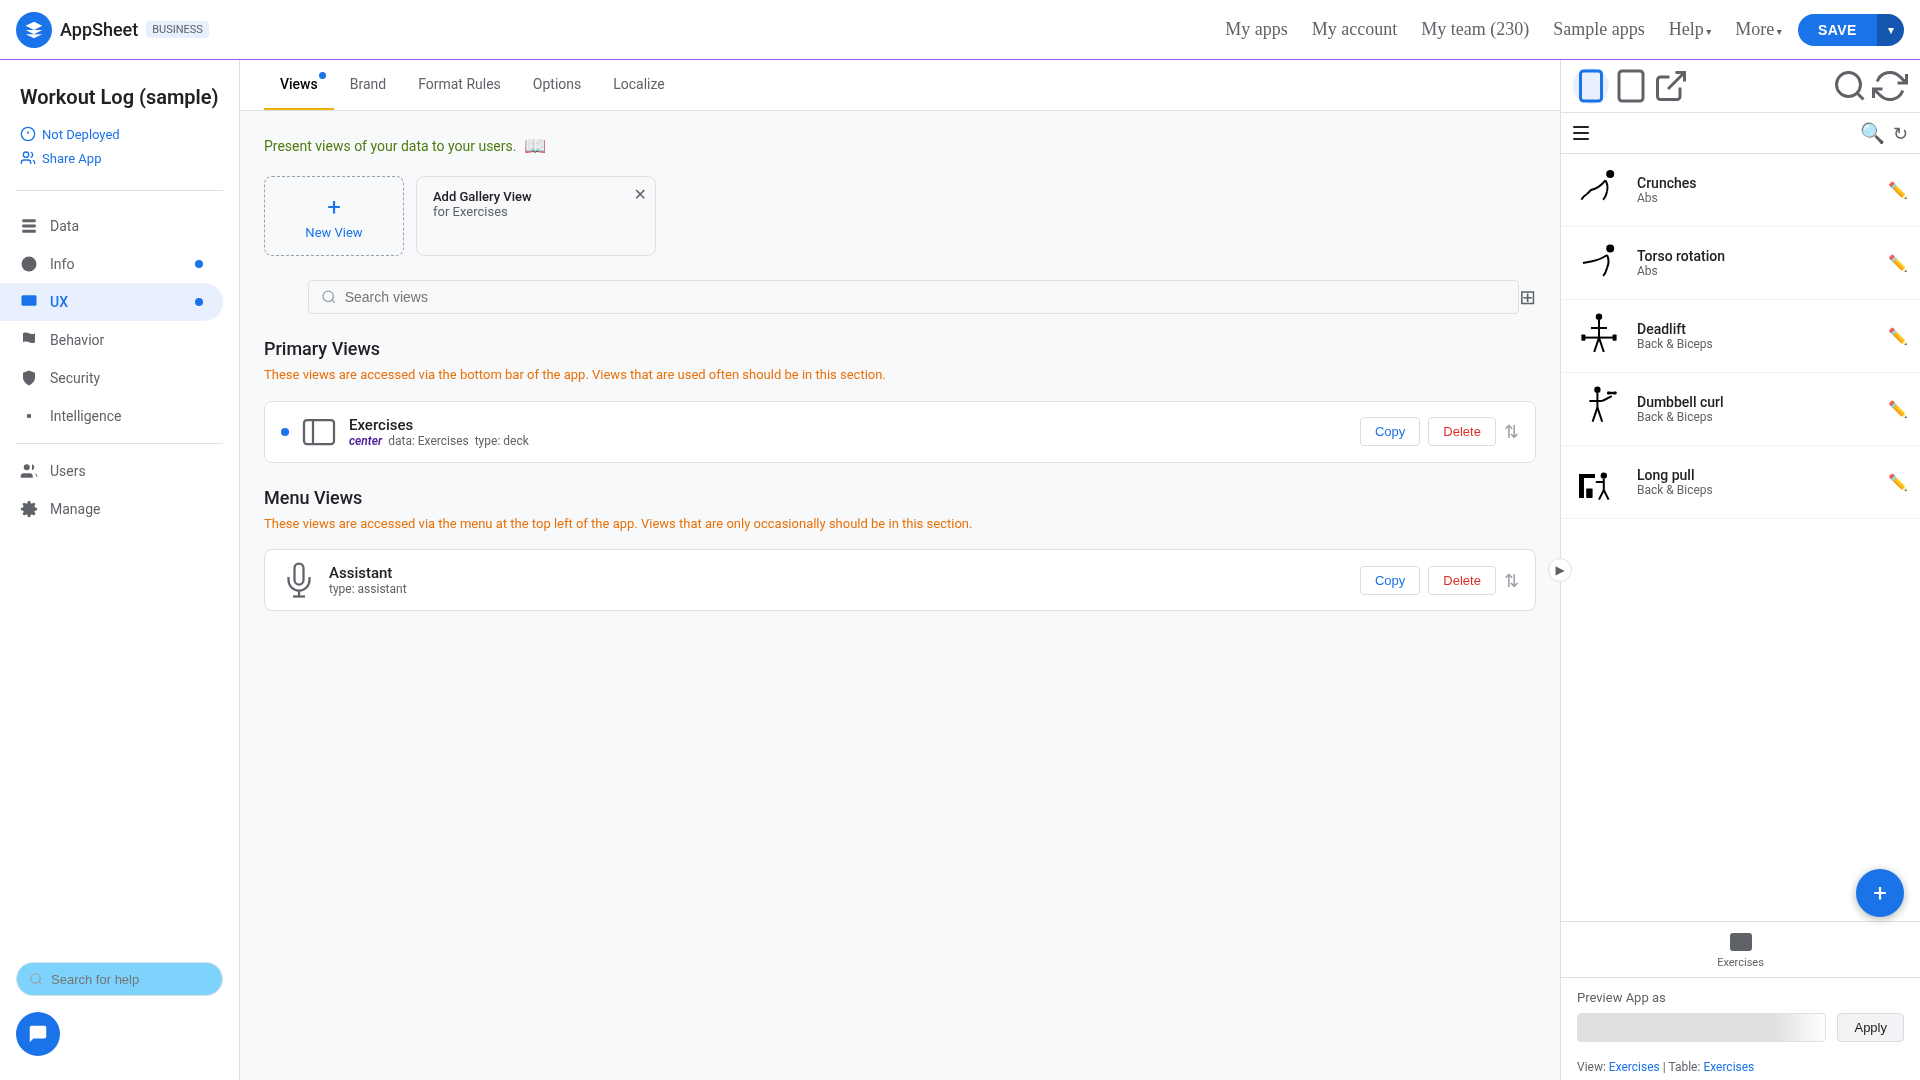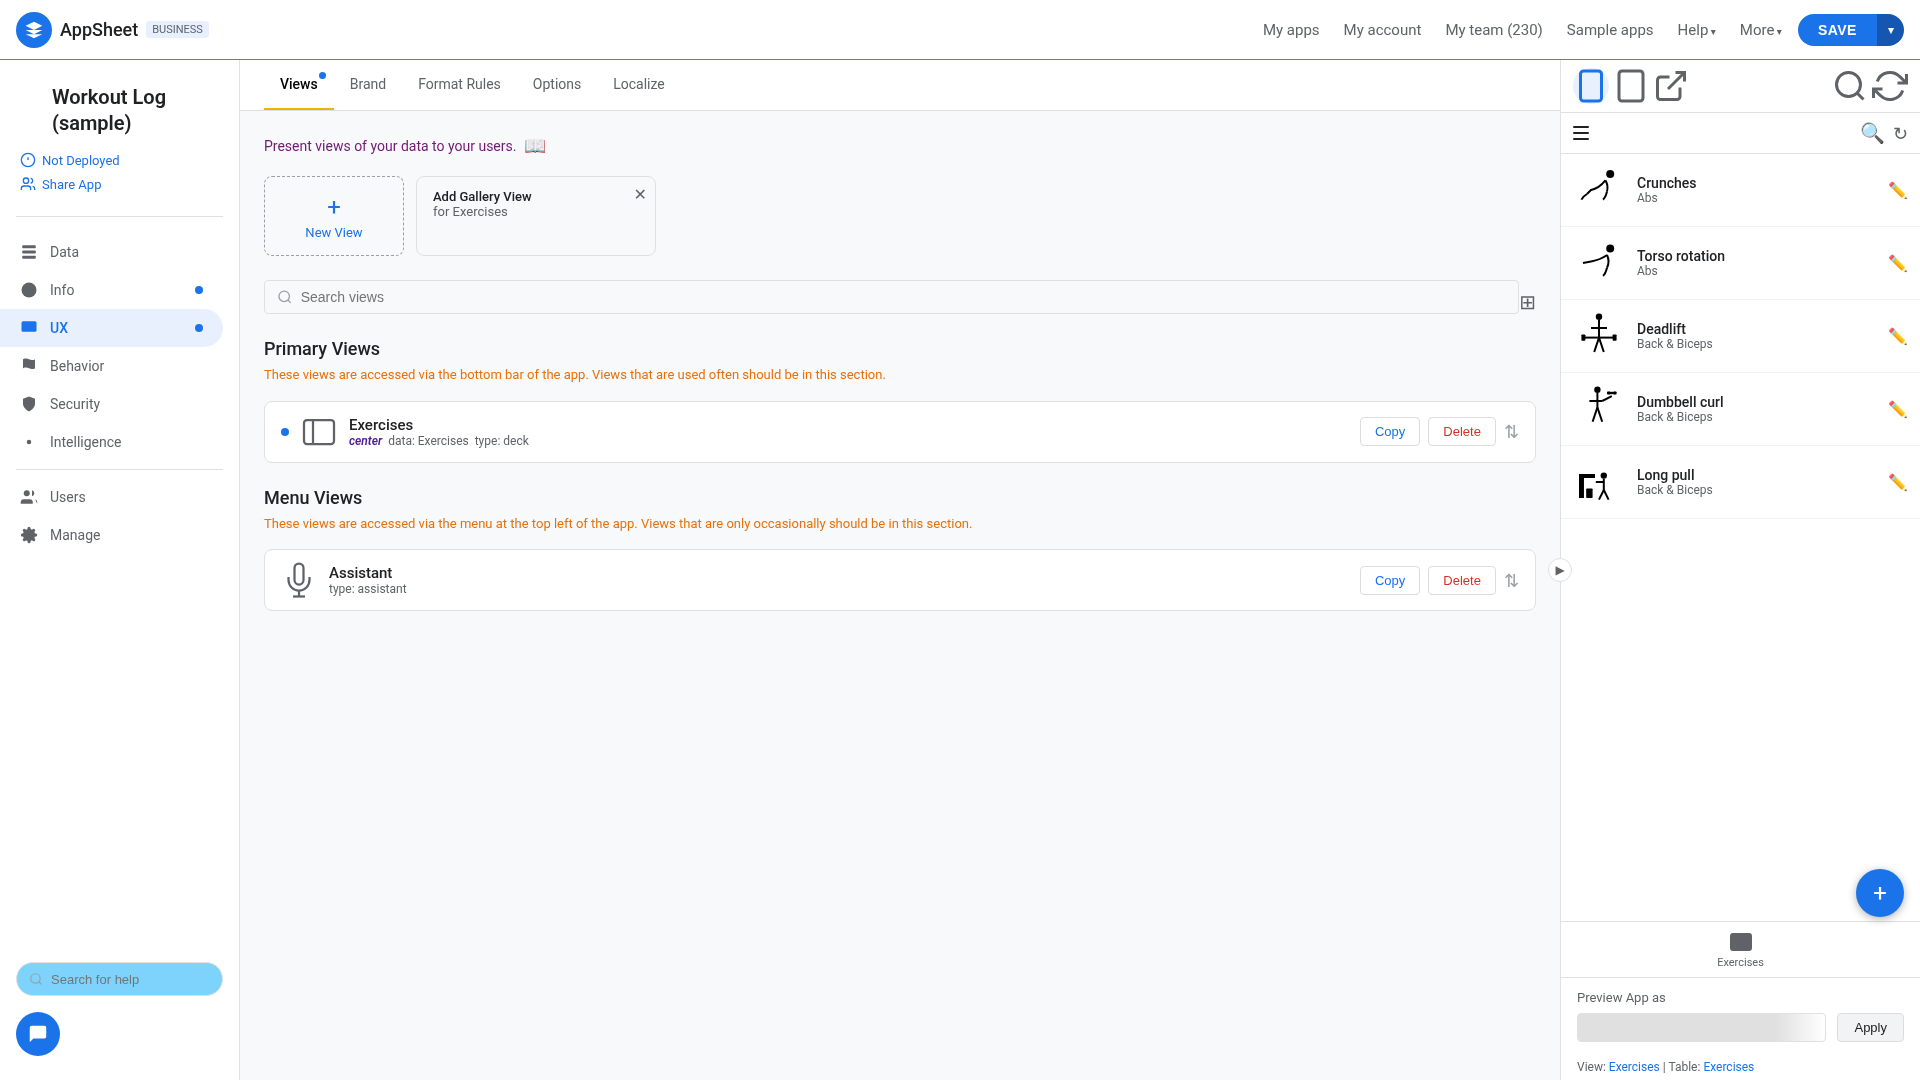--- a/index.html
+++ b/index.html
@@ -14,41 +14,41 @@
     .top-nav-logo { display: flex; align-items: center; gap: 8px; }
     .logo-circle {
       width: 36px; height: 36px; border-radius: 50%; background: #1a73e8;
       display: flex; align-items: center; justify-content: center;
     }
     .logo-circle svg { width: 20px; height: 20px; fill: white; }
     .logo-text { font-size: 18px; font-weight: 500; color: #202124; }
     .logo-badge { font-size: 11px; color: #5f6368; background: #e8f0fe; padding: 2px 6px; border-radius: 4px; }
     .top-nav-spacer { flex: 1; }
     .top-nav-links { display: flex; gap: 24px; align-items: center; }
-    .top-nav-link { color: #5f6368; font-size: 15px; cursor: pointer; text-decoration: none; }
+    .top-nav-link { color: #5f6368; font-size: 18px; cursor: pointer; text-decoration: none; font-family: Liberation Serif, serif; }
     .top-nav-link.has-arrow::after { content: ' ▾'; font-size: 10px; }
     .save-btn-group { display: flex; border-radius: 16px; overflow: hidden; }
     .save-btn {
       background: #1a73e8; color: white; border: none; padding: 8px 20px;
       font-size: 14px; font-weight: 600; cursor: pointer; letter-spacing: 0.5px;
     }
     .save-btn-arrow {
       background: #1557b0; color: white; border: none; padding: 8px 10px;
       font-size: 12px; cursor: pointer; border-left: 1px solid #1557b0;
     }
 
     
     .app-layout { display: flex; margin-top: 60px; height: calc(100vh - 60px); }
 
     
     .sidebar {
       width: 240px; min-width: 240px; background: #fff; border-right: 1px solid #e0e0e0;
       display: flex; flex-direction: column; padding: 16px 0;
     }
-    .app-title { padding: 8px 20px 16px; margin-left: 32px; }
+    .app-title { padding: 8px 20px 16px; }
     .app-title h2 { font-size: 20px; font-weight: 600; color: #202124; line-height: 1.3; }
     .app-meta { display: flex; flex-direction: column; gap: 8px; padding: 0 20px 16px; }
     .meta-badge {
       display: flex; align-items: center; gap: 6px; color: #1a73e8; font-size: 13px; cursor: pointer;
     }
     .meta-badge svg { width: 16px; height: 16px; }
     .sidebar-nav { display: flex; flex-direction: column; padding: 8px 0; }
     .sidebar-item {
       display: flex; align-items: center; gap: 12px;
       padding: 10px 20px; color: #5f6368; font-size: 14px; cursor: pointer;
@@ -73,41 +73,41 @@
       display: flex; align-items: center; gap: 0; border-bottom: 1px solid #e0e0e0;
       padding: 0 24px; position: sticky; top: 0; background: #fff; z-index: 10;
     }
     .tab {
       padding: 16px 16px; font-size: 14px; color: #5f6368; cursor: pointer;
       border-bottom: 2px solid transparent; position: relative;
     }
     .tab.active { color: #000000; border-bottom: 2px solid #eab308; font-weight: 500; }
     .tab .dot { position: absolute; top: 12px; right: 8px; width: 7px; height: 7px; border-radius: 50%; background: #1a73e8; }
     .main-body { padding: 24px; }
-    .section-desc { display: flex; align-items: center; gap: 8px; color: #701a75; font-size: 14px; margin-bottom: 20px; }
+    .section-desc { display: flex; align-items: center; gap: 8px; color: #4d7c0f; font-size: 14px; margin-bottom: 20px; }
     .section-desc .book-icon { font-size: 18px; }
 
     
     .view-cards { display: flex; gap: 12px; margin-bottom: 24px; }
     .new-view-card {
       width: 140px; height: 80px; border: 1.5px dashed #9aa0a6; border-radius: 8px;
       display: flex; flex-direction: column; align-items: center; justify-content: center;
       cursor: pointer; color: #1a73e8; font-size: 13px; gap: 4px;
     }
     .new-view-card .plus { font-size: 24px; }
     .gallery-suggest-card {
       flex: 1; max-width: 240px; border: 1px solid #e0e0e0; border-radius: 8px;
       padding: 12px 16px; position: relative; font-size: 13px;
     }
     .gallery-suggest-card .close-btn { position: absolute; top: 8px; right: 8px; cursor: pointer; color: #5f6368; font-size: 16px; }
     .gallery-suggest-card .card-title { font-weight: 500; color: #202124; }
     .gallery-suggest-card .card-sub { color: #5f6368; }
 
     
-    .search-row { display: flex; align-items: flex-end; gap: 0; margin-bottom: 24px; }
+    .search-row { display: flex; align-items: center; gap: 0; margin-bottom: 24px; margin-left: 44px; }
     .search-input-wrap {
       flex: 1; display: flex; align-items: center; gap: 8px;
       border: 1px solid #e0e0e0; border-radius: 4px; padding: 8px 12px; background: #f8f9fa;
     }
     .search-input-wrap input { border: none; background: transparent; font-size: 14px; color: #5f6368; outline: none; width: 100%; }
     .grid-icon { font-size: 20px; color: #5f6368; cursor: pointer; }
 
     
     .section-header { margin-bottom: 8px; }
     .section-header h3 { font-size: 18px; font-weight: 500; color: #202124; margin-bottom: 6px; }

